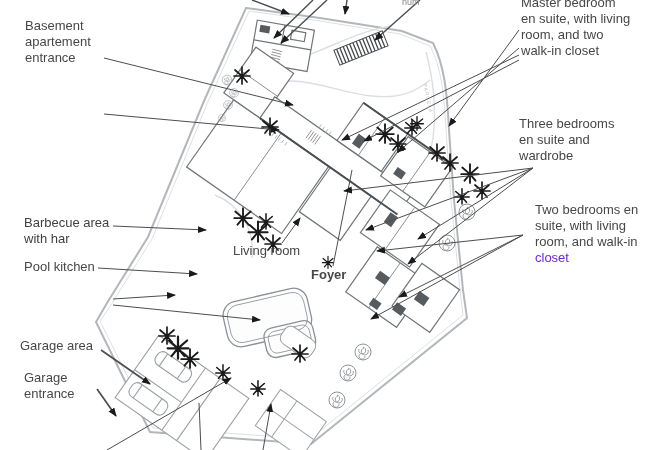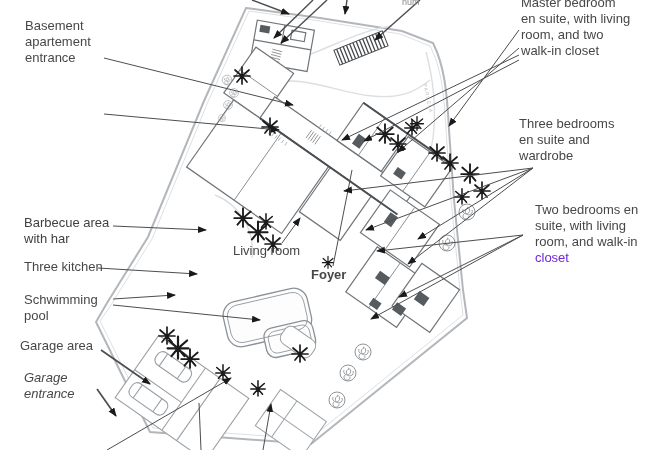--- a/index.html
+++ b/index.html
@@ -8,21 +8,21 @@
   #stage{position:absolute;left:0;top:0;width:650px;height:450px;}
   svg#plan{position:absolute;left:0;top:0;}
   .lbl{position:absolute;font:13px/16px "Liberation Sans",sans-serif;
        color:#474747;white-space:pre-line;}
   #lbl-basement{left:25px;top:18px;}
   #lbl-private{left:25px;top:99px;}
   #lbl-barbecue{left:24px;top:215px;color:#404040;}
   #lbl-poolkitchen{left:24px;top:259px;}
   #lbl-swimming{left:24px;top:292px;}
   #lbl-garagearea{left:20px;top:338px;}
-  #lbl-garageentrance{left:24px;top:370px;font-style:italic;}
+  #lbl-garageentrance{left:24px;top:370px;}
   #lbl-living{left:233px;top:243px;}
   #lbl-foyer{left:311px;top:267px;font-weight:bold;}
   #lbl-master{left:521px;top:-5px;}
   #lbl-three{left:519px;top:116px;}
   #lbl-two{left:535px;top:202px;}
   #lbl-two-closet{left:535px;top:250px;color:#6d28d9;}
   #lbl-parcela{left:433px;top:82px;font-size:5px;letter-spacing:1px;
        color:#bdc0c3;transform:rotate(78deg);transform-origin:0 0;}
   #lbl-topcut{left:402px;top:-6px;font-size:9px;color:#8a8a8a;}
 </style>
@@ -204,23 +204,21 @@
       <path d="M263,450 L271,404" marker-end="url(#arw)"></path>
       <path d="M201,450 L199,403"></path>
     </g>
   </svg>
 
   <div class="lbl" id="lbl-basement">Basement
 apartement
 entrance</div>
   <div class="lbl" id="lbl-barbecue">Barbecue area
 with har</div>
-  <div class="lbl" id="lbl-poolkitchen">Three kitchen</div>
-  <div class="lbl" id="lbl-swimming">Schwimming
-pool</div>
+  <div class="lbl" id="lbl-poolkitchen">Pool kitchen</div>
   <div class="lbl" id="lbl-garagearea">Garage area</div>
   <div class="lbl" id="lbl-garageentrance">Garage
 entrance</div>
   <div class="lbl" id="lbl-living">Living room</div>
   <div class="lbl" id="lbl-foyer">Foyer</div>
   <div class="lbl" id="lbl-master">Master bedroom
 en suite, with living
 room, and two
 walk-in closet</div>
   <div class="lbl" id="lbl-three">Three bedrooms

